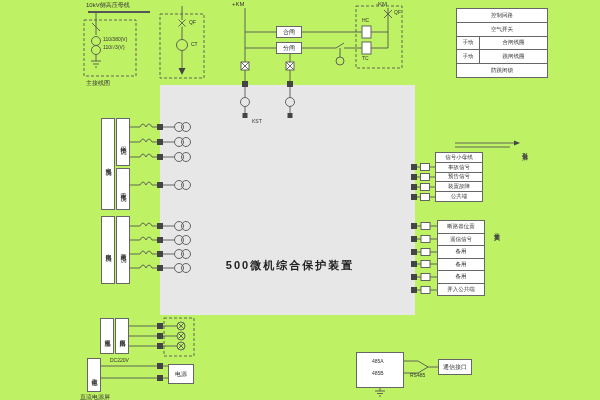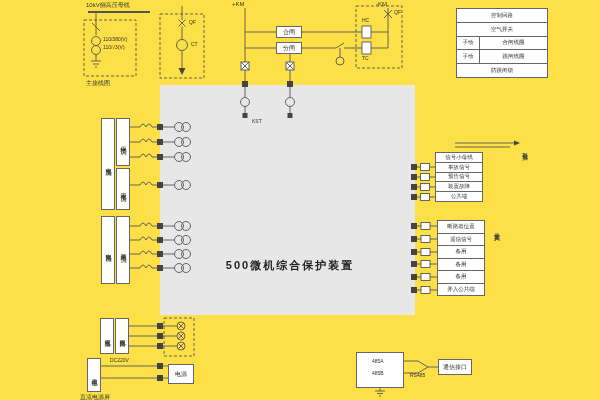--- a/index.html
+++ b/index.html
@@ -1,16 +1,16 @@
 <!DOCTYPE html>
 <html><head>
 <meta charset="utf-8">
 <style>
   html,body{margin:0;padding:0;background:#fff;}
-  .canvas{position:relative;width:600px;height:400px;background:#fde047;overflow:hidden;
+  .canvas{position:relative;width:600px;height:400px;background:#bef264;overflow:hidden;
           font-family:"Liberation Sans","DejaVu Sans",sans-serif;color:#333;}
   .panel{position:absolute;left:160px;top:85px;width:255px;height:230px;background:#e7e7e7;}
   svg.wires{position:absolute;left:0;top:0;}
   svg.wires line,svg.wires path,svg.wires polyline{stroke:#555;stroke-width:0.9;fill:none;}
   svg.wires rect{stroke:#555;stroke-width:0.9;fill:none;}
   svg.wires circle{stroke:#555;stroke-width:0.9;fill:none;}
   svg.wires .thick{stroke-width:2.2;}
   svg.wires .dash{stroke-dasharray:3 2;}
   svg.wires .solid-fill{fill:#444;stroke:none;}
   svg.wires .white{fill:#fff;}

